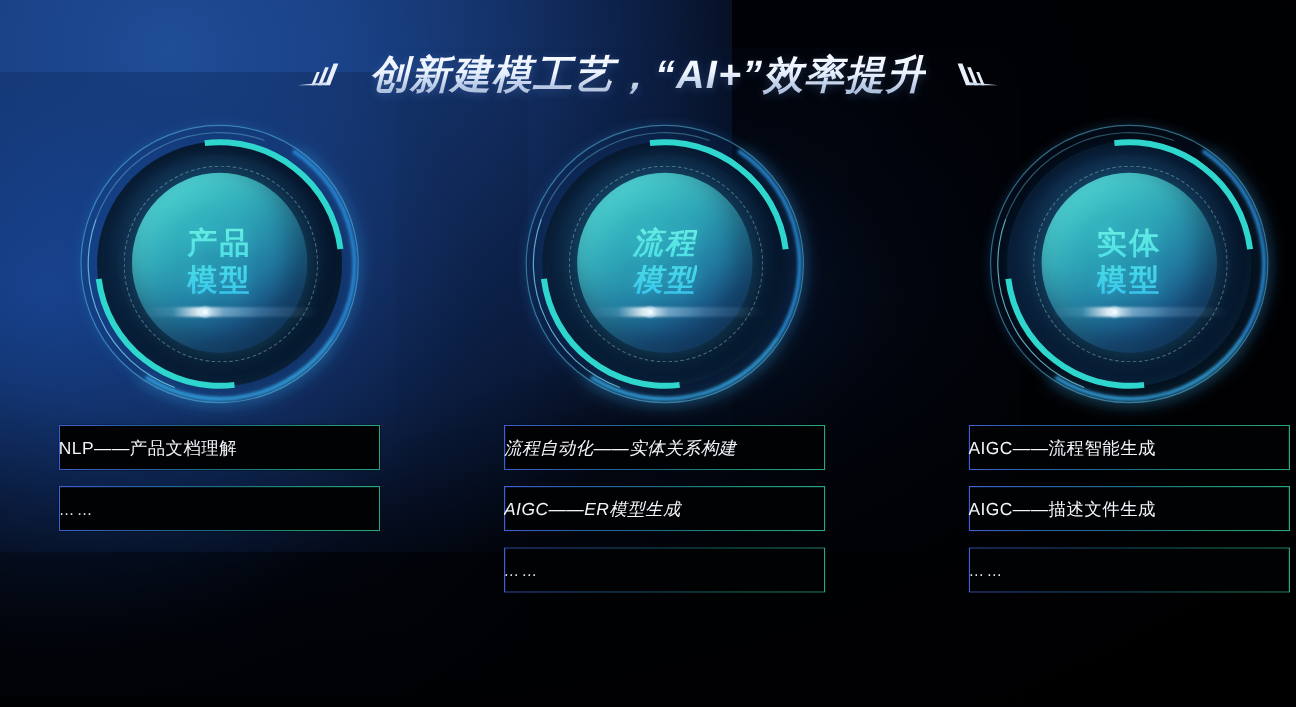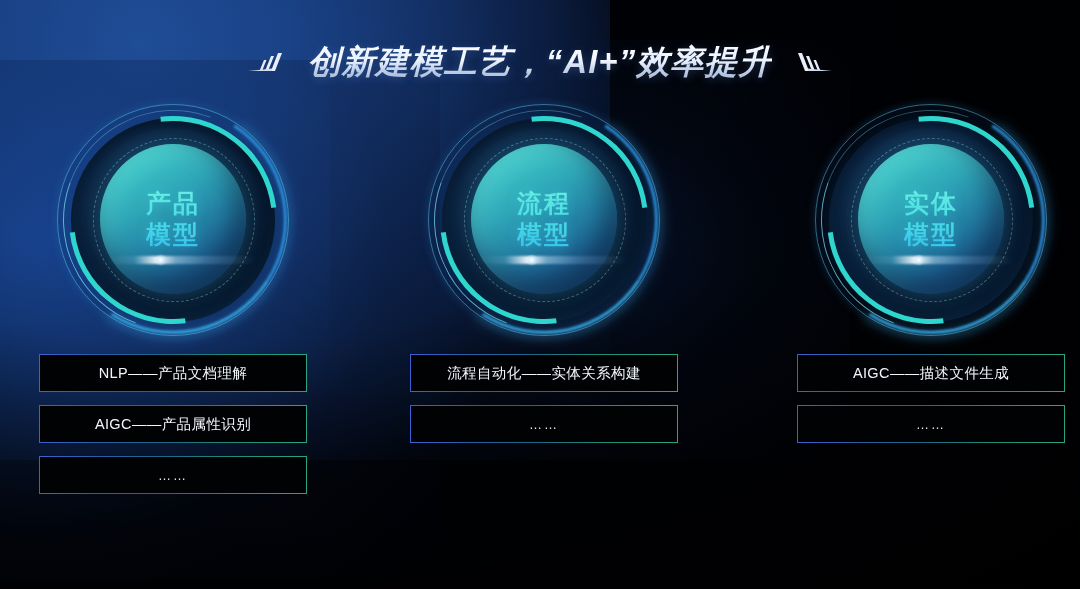--- a/index.html
+++ b/index.html
@@ -99,32 +99,32 @@
   .title-deco {
     display: block;
     width: 46px;
     height: 26px;
   }
   .title-deco.right { transform: scaleX(-1); }
 
   
   .columns {
     position: absolute;
-    top: 0; left: 0;
+    top: 0; left: 10px;
     width: 954px;
     height: 589px;
   }
   .column {
     position: absolute;
     top: 0;
     width: 330px;
     height: 589px;
   }
   .col-0 { left: 8px; }
-  .col-1 { left: 379px; }
+  .col-1 { left: 379px; font-style: italic; }
   .col-2 { left: 766px; }
 
   
   .badge {
     position: absolute;
     top: 104px;
     left: 50%;
     transform: translateX(-50%);
     width: 232px;
     height: 232px;
@@ -279,21 +279,20 @@
     transform: translateX(-50%);
     width: 268px;
   }
   .item-box {
     position: relative;
     height: 38px;
     margin-bottom: 13px;
     background: #000204;
     display: flex;
     align-items: center;
-    justify-content: center;
     overflow: hidden;
   }
   .item-box::before {
     content: "";
     position: absolute;
     inset: 0;
     padding: 1px;
     background: linear-gradient(90deg,
                 #3f5fd4 0%,
                 #2a5ea6 22%,
@@ -370,23 +369,20 @@
         <div class="badge-dots"></div>
         <div class="badge-flare"></div>
         <div class="badge-flare-dot"></div>
       </div>
 
       <div class="items">
         <div class="item-box">
           <span class="item-label">NLP——产品文档理解</span>
         </div>
         <div class="item-box">
-          <span class="item-label">AIGC——产品属性识别</span>
-        </div>
-        <div class="item-box">
           <span class="item-label ellipsis">……</span>
         </div>
       </div>
     </div>
 
     <div class="column col-1">
       <div class="badge">
         <div class="badge-band"></div>
         <div class="badge-glow-arc2"></div>
         <div class="badge-glow-arc"></div>
@@ -401,20 +397,23 @@
         <div class="badge-dots"></div>
         <div class="badge-flare"></div>
         <div class="badge-flare-dot"></div>
       </div>
 
       <div class="items">
         <div class="item-box">
           <span class="item-label">流程自动化——实体关系构建</span>
         </div>
         <div class="item-box">
+          <span class="item-label">AIGC——ER模型生成</span>
+        </div>
+        <div class="item-box">
           <span class="item-label ellipsis">……</span>
         </div>
       </div>
     </div>
 
     <div class="column col-2">
       <div class="badge">
         <div class="badge-band"></div>
         <div class="badge-glow-arc2"></div>
         <div class="badge-glow-arc"></div>
@@ -426,20 +425,23 @@
           <div class="badge-label">实体
 模型</div>
         </div>
         <div class="badge-dots"></div>
         <div class="badge-flare"></div>
         <div class="badge-flare-dot"></div>
       </div>
 
       <div class="items">
         <div class="item-box">
+          <span class="item-label">AIGC——流程智能生成</span>
+        </div>
+        <div class="item-box">
           <span class="item-label">AIGC——描述文件生成</span>
         </div>
         <div class="item-box">
           <span class="item-label ellipsis">……</span>
         </div>
       </div>
     </div>
 
   </div>
 </div>

